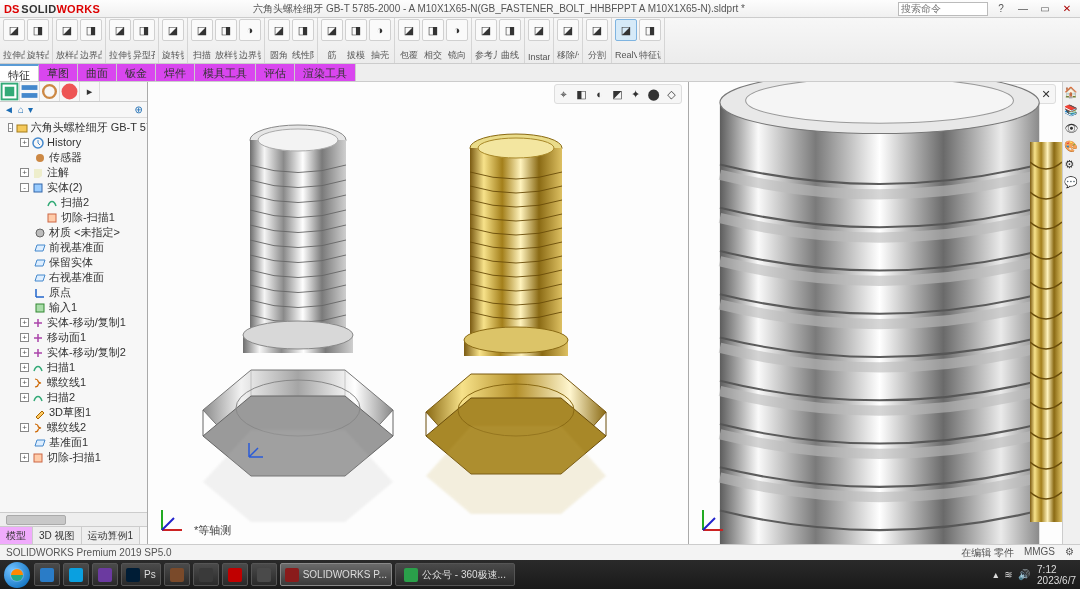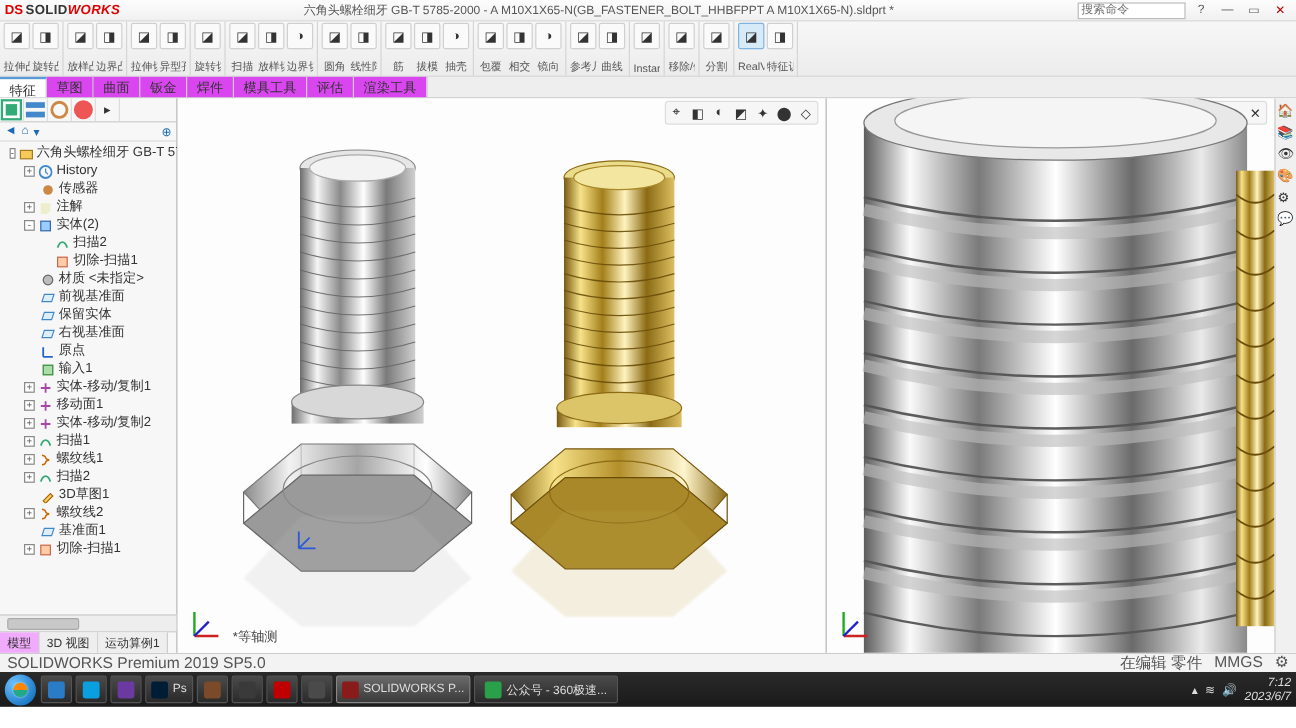--- a/index.html
+++ b/index.html
@@ -1,21 +1,21 @@
 <!DOCTYPE html>
 <html><head>
 <meta charset="utf-8">
 <style>
   * { box-sizing: border-box; margin: 0; padding: 0; font-family: "Microsoft YaHei", Arial, sans-serif; }
   body { width: 1080px; height: 607px; background: #fff; overflow: hidden; font-size: 11px; color: #333; }
   .titlebar { height: 18px; background: linear-gradient(#fdfdfd,#f0f0f0); display:flex; align-items:center; padding:0 4px; border-bottom:1px solid #ccc; }
   .title-logo { display:flex; align-items:center; gap:2px; }
   .title-logo .ds { color:#d00; font-weight:bold; font-size:11px; }
   .title-logo .sw { font-weight:bold; font-size:11px; letter-spacing:0.3px; }
-  .title-logo .sw b { color:#d00;font-style:italic; }
+  .title-logo .sw b { color:#d00; }
   .menubar { display:flex; gap:10px; margin-left:12px; font-size:11px; }
   .menubar span { cursor:pointer; }
   .title-center { flex:1; text-align:center; font-size:10px; color:#555; overflow:hidden; white-space:nowrap; }
   .title-right { display:flex; gap:4px; align-items:center; }
   .searchbox { width:90px; height:14px; border:1px solid #bbb; font-size:10px; padding:0 2px; color:#888; background:#fff;}
   .winbtn { width:18px; height:14px; display:flex; align-items:center; justify-content:center; font-size:10px; color:#555; }
   .winbtn.close { color:#a00; }
 
   .ribbon { height: 46px; background: linear-gradient(#f7f7f7,#ececec); border-bottom:1px solid #ccc; display:flex; }
   .ribbon-group { border-right:1px solid #d5d5d5; padding:1px 3px; display:flex; flex-direction:column; justify-content:space-between; }
@@ -54,29 +54,29 @@
   .view-toolbar { position:absolute; top:2px; right:6px; display:flex; gap:2px; background:rgba(245,245,245,0.9); border:1px solid #ddd; padding:1px; border-radius:3px; }
   .view-toolbar .vt { width:16px; height:16px; display:flex; align-items:center; justify-content:center; }
   .right-strip { position:absolute; top:0; right:0; width:18px; height:100%; background:#f0f0f0; border-left:1px solid #ccc; display:flex; flex-direction:column; gap:4px; padding-top:4px; align-items:center; }
   .right-strip .rs { width:14px; height:14px; }
   .triad { position:absolute; left:6px; bottom:6px; width:34px; height:34px; }
   .caption { position:absolute; left:46px; bottom:6px; font-size:11px; color:#444; }
 
   .bolt { position:absolute; }
   .reflection { position:absolute; opacity:0.18; transform:scaleY(-1); filter:blur(1px); }
 
-  .statusbar { height:16px; background:#f3f3f3; border-top:1px solid #ccc; display:flex; align-items:center; font-size:13px; padding:0 6px; justify-content:space-between; color:#555; }
+  .statusbar { height:16px; background:#f3f3f3; border-top:1px solid #ccc; display:flex; align-items:center; font-size:10px; padding:0 6px; justify-content:space-between; color:#555; }
   .statusbar .sr { display:flex; gap:10px; }
 
   .taskbar { height:29px; background:linear-gradient(#2a2a2a,#1a1a1a); display:flex; align-items:center; padding:0 4px; gap:4px; }
   .taskbar .start { width:26px; height:26px; border-radius:50%; background:radial-gradient(circle at 30% 30%, #6ec0ff, #0064b4); display:flex; align-items:center; justify-content:center; }
   .taskbar .tb { height:23px; min-width:26px; padding:0 4px; display:flex; align-items:center; justify-content:center; background:linear-gradient(#4a4a4a,#2a2a2a); border:1px solid #555; border-radius:2px; color:#ddd; font-size:10px; gap:4px; }
   .taskbar .tb.active { background:linear-gradient(#6a6a6a,#3a3a3a); border-color:#888; }
   .taskbar .tray { margin-left:auto; display:flex; align-items:center; gap:6px; color:#ddd; font-size:10px; }
-  .tray .clock { text-align:right; line-height:11px;font-style:italic; }
+  .tray .clock { line-height:11px; }
 
   .scroll-h { height:14px; background:#eee; border-top:1px solid #ccc; display:flex; align-items:center; }
   .scroll-h .thumb { height:10px; width:60px; background:#c8c8c8; border:1px solid #aaa; border-radius:2px; margin-left:6px; }
 </style>
 </head>
 <body>
 
 <div class="titlebar">
   <div class="title-logo">
     <span class="ds">DS</span>

